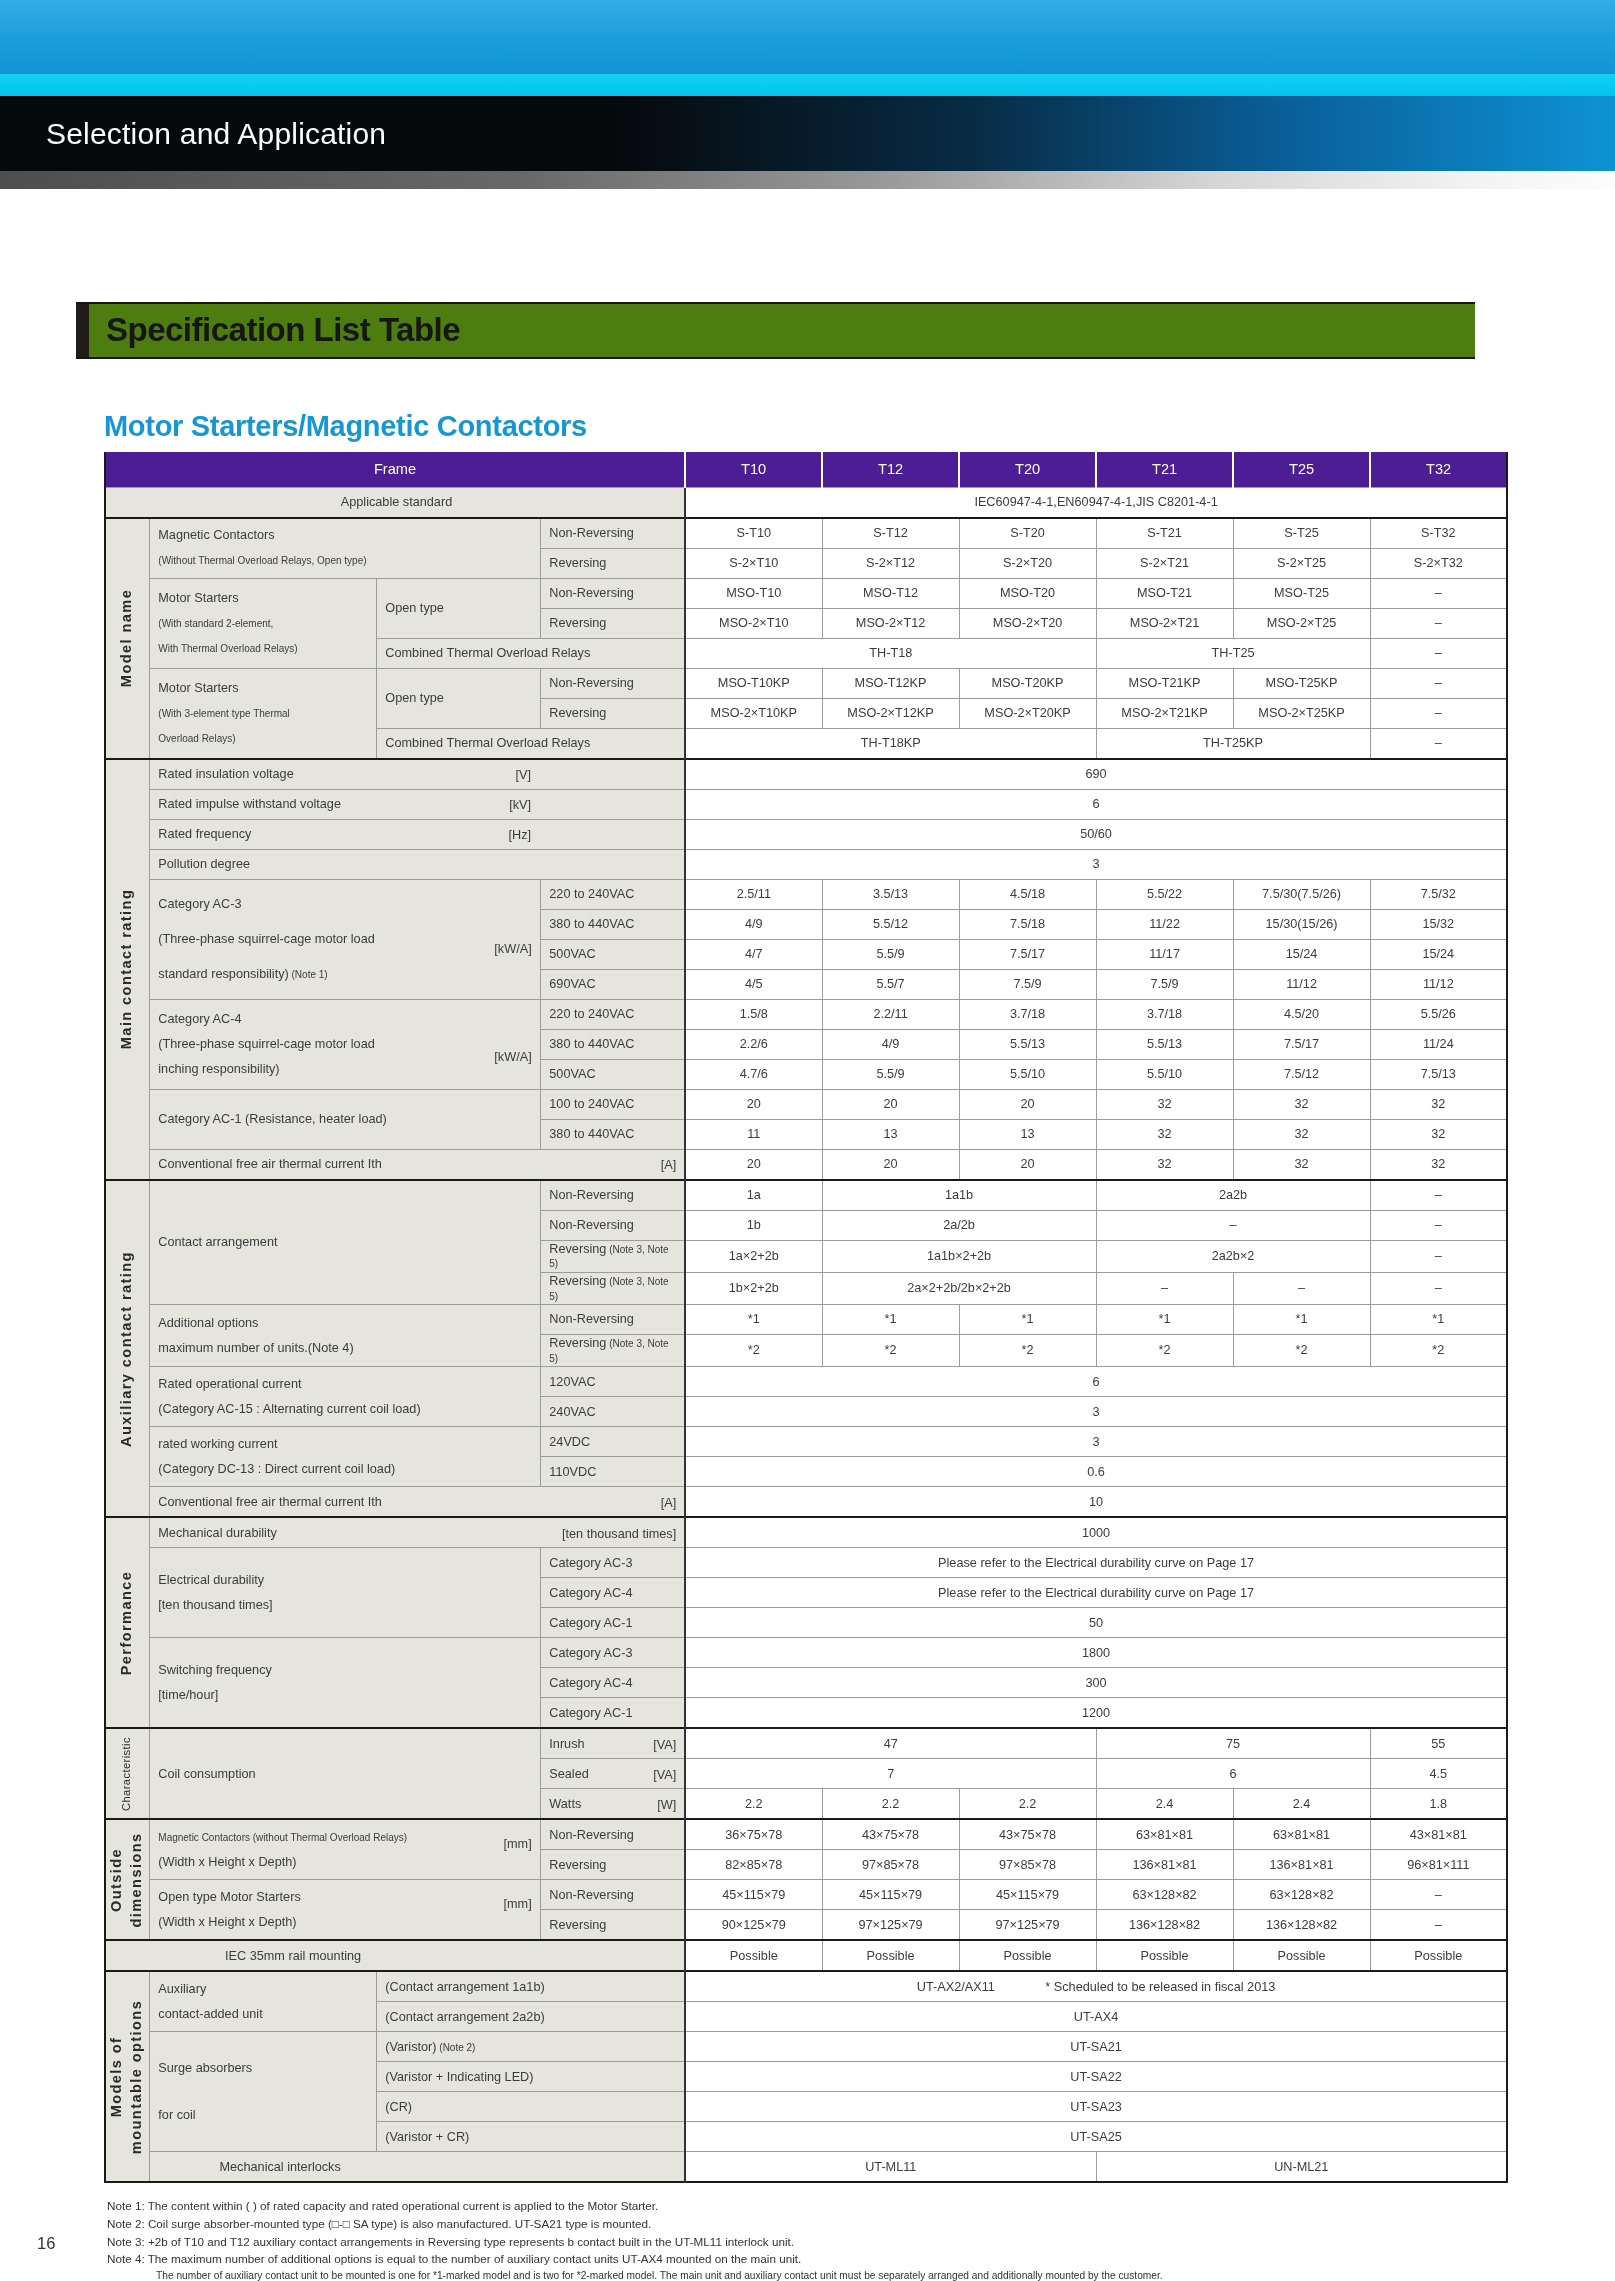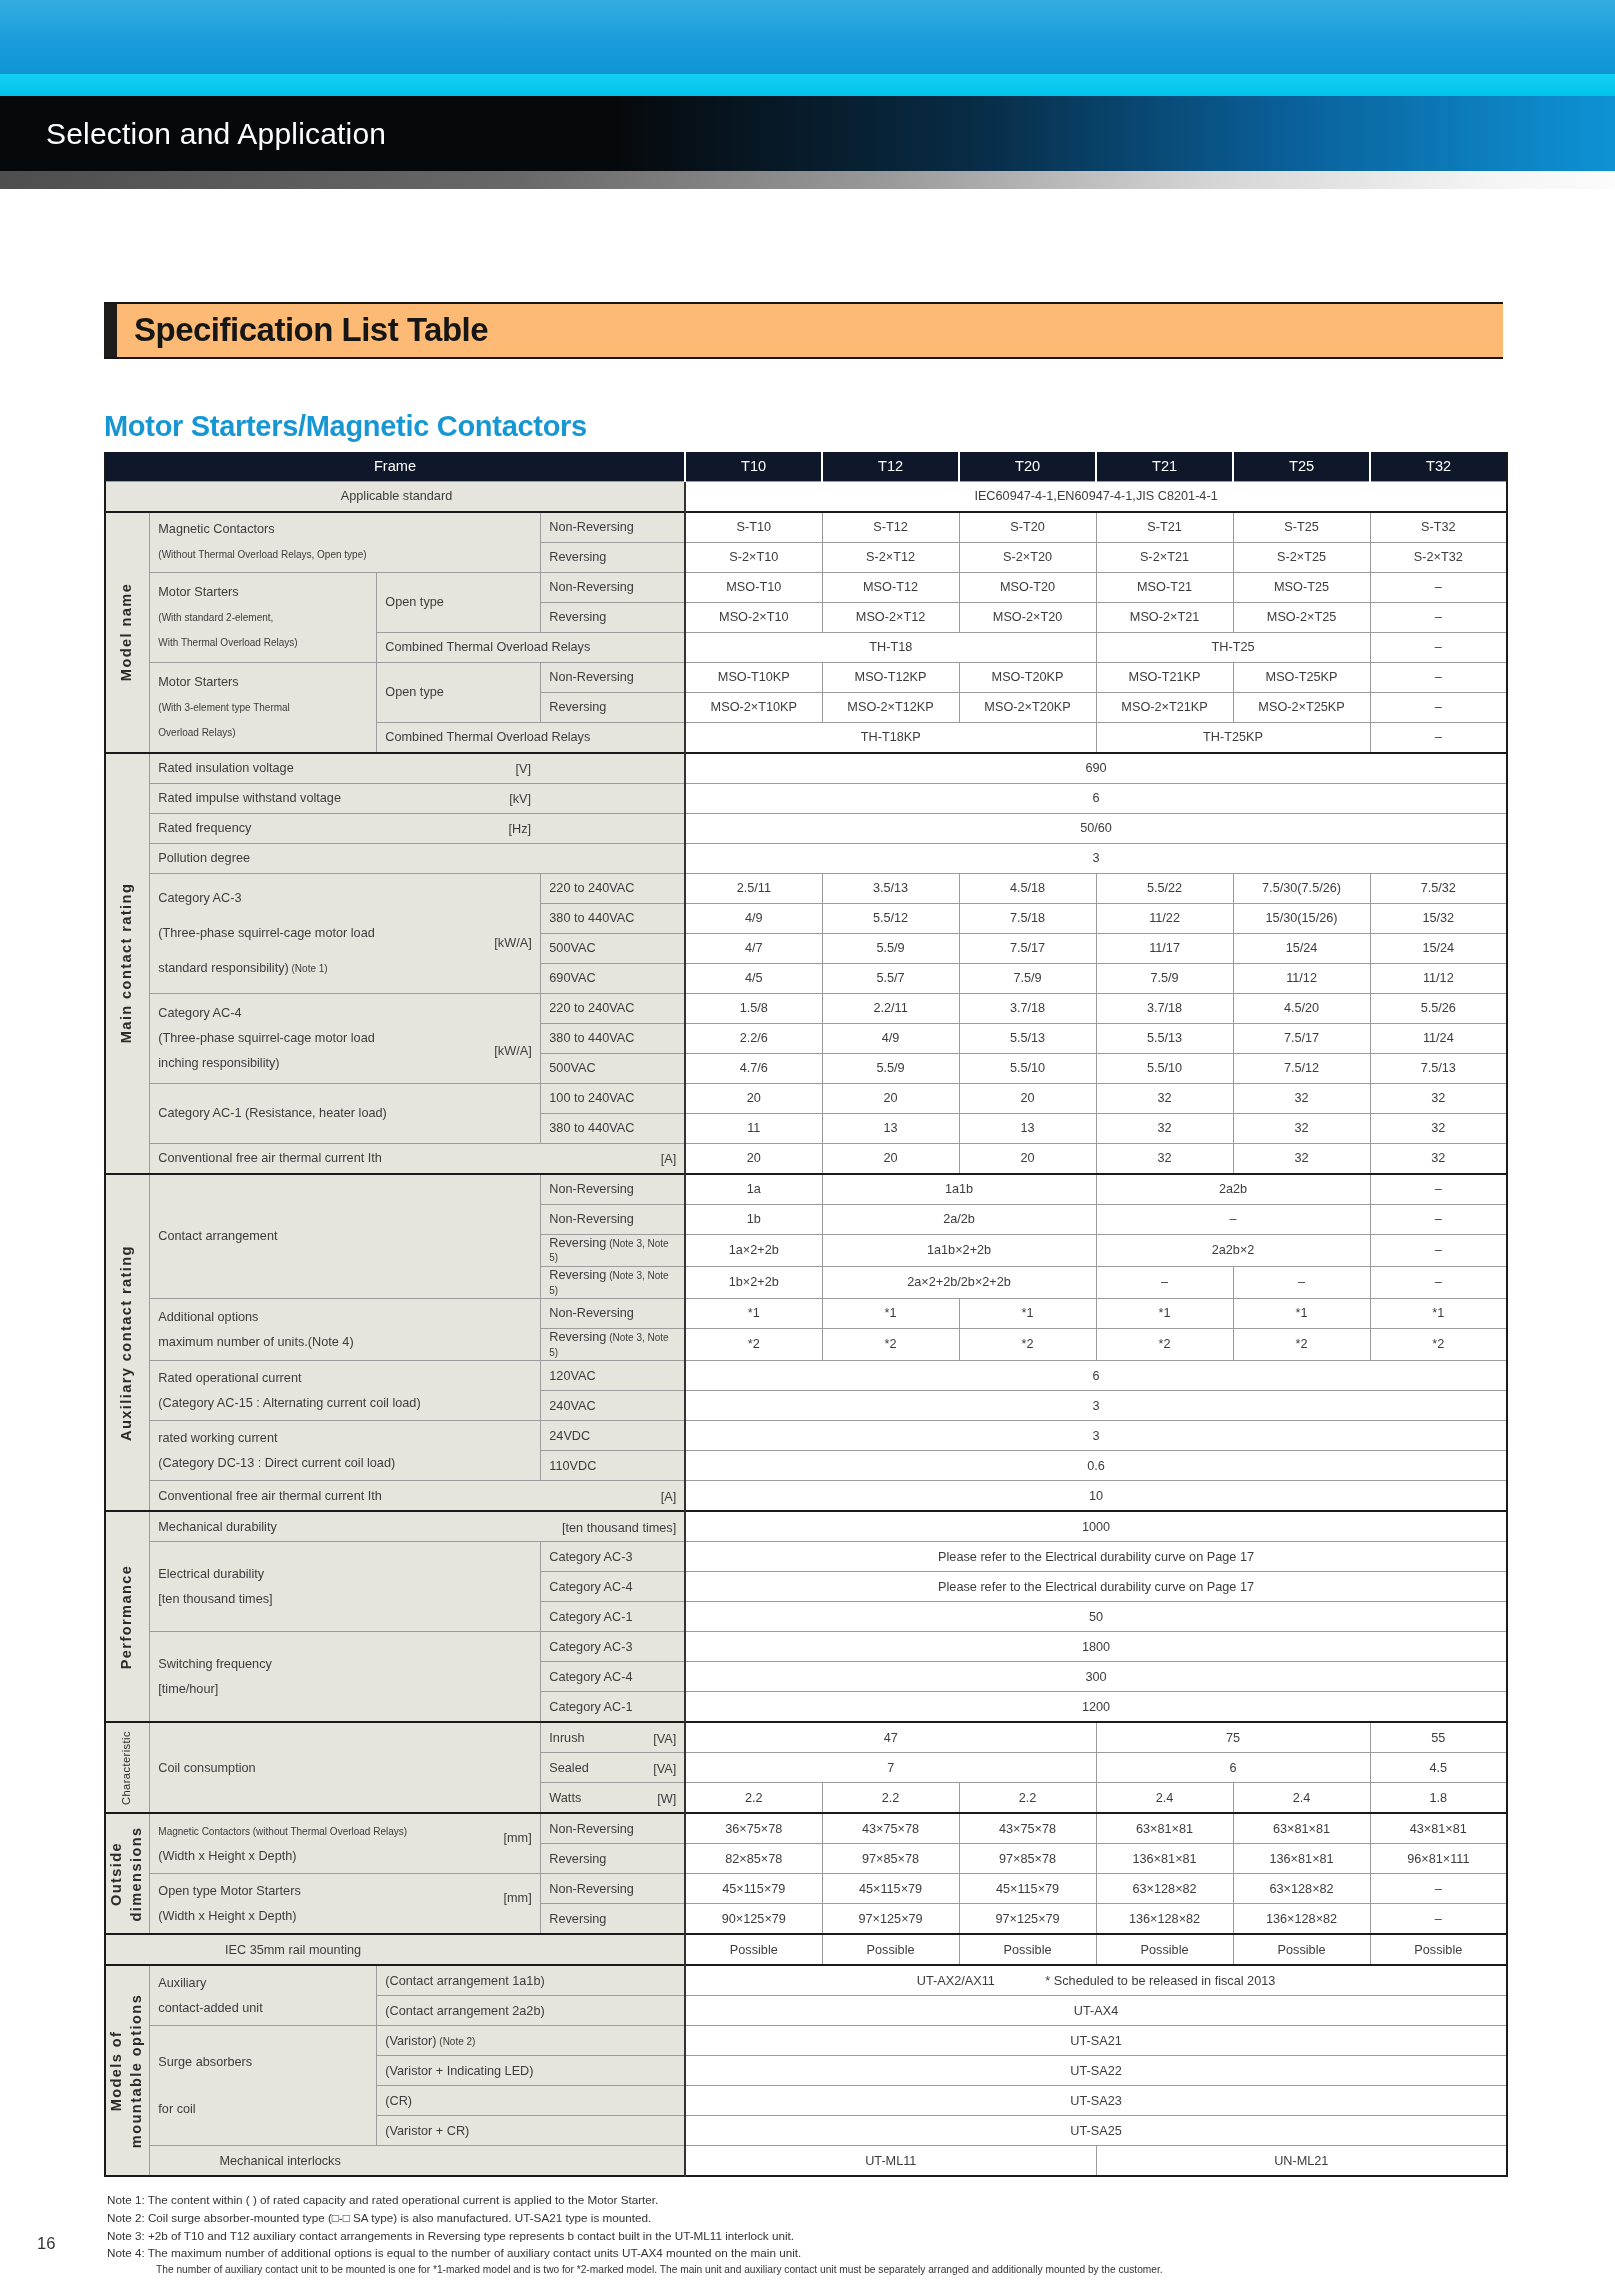--- a/index.html
+++ b/index.html
@@ -8,31 +8,31 @@
     font-family:"Liberation Sans", sans-serif;color:#3c3c3c;
   }
   
   .banner-blue{height:74px;background:linear-gradient(180deg,#33ade2 0%,#1b9ddb 55%,#1094d3 100%);}
   .banner-cyan{height:22.4px;background:linear-gradient(180deg,#16d0f5 0%,#00c3ec 100%);}
   .banner-dark{height:75px;display:flex;align-items:center;
     background:linear-gradient(90deg,#06090c 0%,#06090c 38%,#082b44 60%,#0a609a 80%,#0e93d5 100%);}
   .banner-dark .t{color:#fff;font-size:30px;font-weight:normal;padding-left:46px;letter-spacing:0.2px;}
   .banner-gray{height:17.6px;background:linear-gradient(90deg,#4e4e4e 0%,#686868 32%,#9a9a9a 55%,#d5d5d5 75%,#f4f4f4 92%,#fcfcfc 100%);}
   
-  .spec-head{margin:113px 0 0 104px;width:1399px;height:57px;position:relative;background:#fdba74;
+  .spec-head{margin:113px 0 0 76px;width:1399px;height:57px;position:relative;background:#4d7c0f;
     border-top:2.9px solid #161616;border-bottom:2.9px solid #161616;display:flex;align-items:center;box-sizing:border-box;}
   .spec-head .bar{position:absolute;left:0;top:0;width:12.7px;height:100%;background:#201c1a;}
   .spec-head .t{font-size:33px;font-weight:bold;color:#161616;padding-left:30px;letter-spacing:-0.5px;}
   .tbl-title{margin:51px 0 8.8px 104px;font-size:29px;font-weight:bold;color:#1697d4;letter-spacing:-0.3px;}
   
   table{border-collapse:collapse;margin-left:104px;width:1399px;table-layout:fixed;
     border-left:2px solid #1a1a1a;border-right:2px solid #1a1a1a;border-bottom:2px solid #1a1a1a;}
   td{border:1px solid #9c9c9c;height:27px;padding:0 2.9px;font-size:12.7px;color:#3c3c3c;
     text-align:center;vertical-align:middle;line-height:1.15;overflow:hidden;background:#fff;}
-  td.h{background:#0f172a;color:#fff;font-size:14.6px;border:none;border-left:2px solid #fff;height:29px;padding:0;}
+  td.h{background:#4c1d95;color:#fff;font-size:14.6px;border:none;border-left:2px solid #fff;height:35px;padding:0;}
   tr.hd td:first-child{border-left:none;}
   td.lb{background:#e5e5de;text-align:left;padding:1px 5.9px 1px 8.8px;position:relative;}
   td.ctr{text-align:center;}
   td.pad{padding-left:70px;}
   td.pad2{padding-left:119px;}
   td.gh{background:#e5e5de;position:relative;padding:0;}
   .vtext{position:absolute;top:50%;left:50%;transform:translate(-50%,-50%) rotate(-90deg);
     white-space:nowrap;font-weight:bold;font-size:14.6px;letter-spacing:1.4px;color:#2b2b2b;
     text-align:center;line-height:1.35;}
   td.ghsm .vtext{font-weight:normal;font-size:11.2px;letter-spacing:0.4px;}

